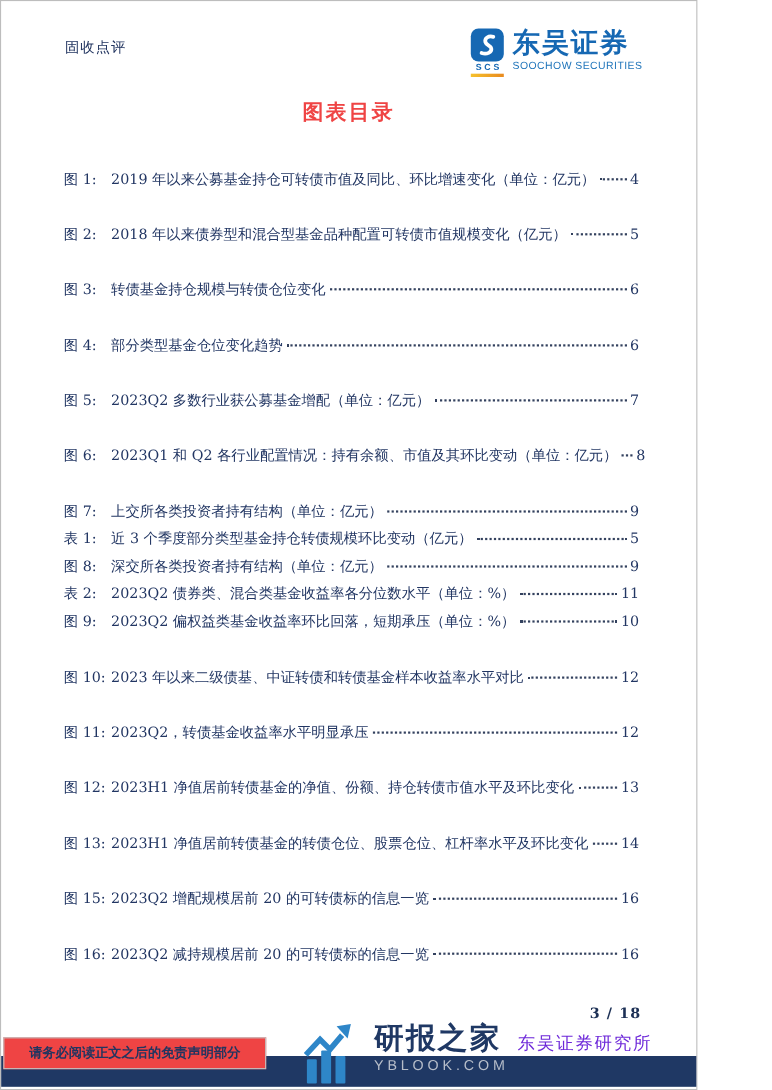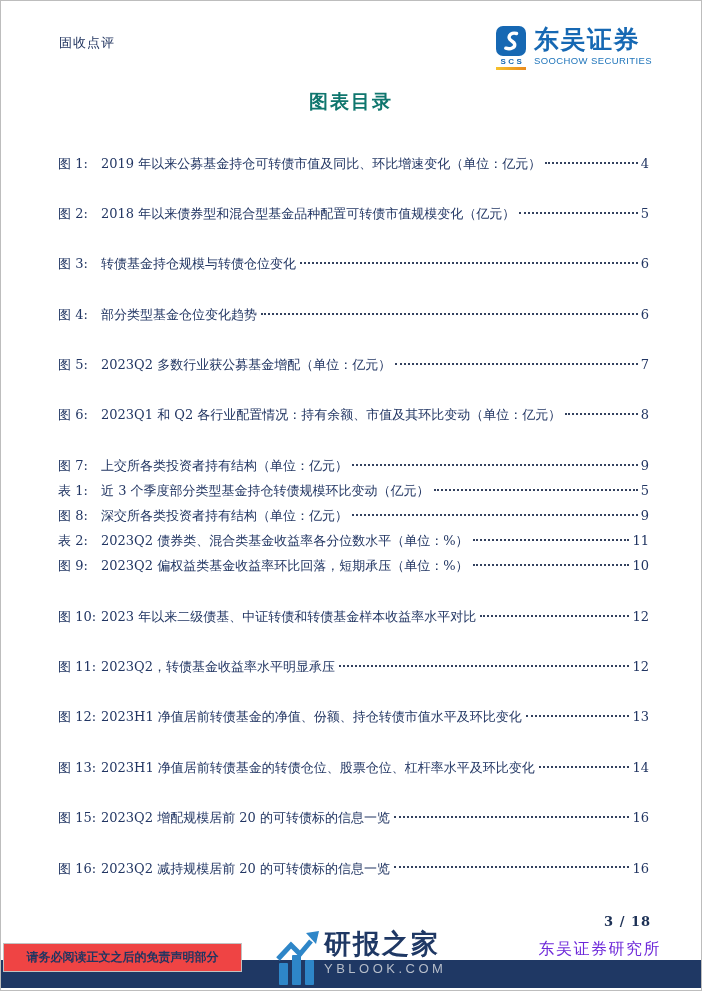--- a/index.html
+++ b/index.html
@@ -1,18 +1,18 @@
 <!DOCTYPE html>
 <html><head>
 <meta charset="utf-8">
 <style>
   * { margin:0; padding:0; box-sizing:border-box; }
   body { background:#ffffff; font-family:"DejaVu Serif","Liberation Serif",serif; }
   .page {
-    position:relative; width:702px; height:991px;
+    position:relative; width:634px; height:991px;
     background:#ffffff; border:1px solid #bdbdbd; overflow:hidden;
   }
 
   
   .doc-type {
     position:absolute; top:33px; left:58px;
     font-size:13px; color:#223560; letter-spacing:1px;
   }
   .logo { position:absolute; top:25px; right:49px; display:flex; gap:7px; align-items:flex-start; }
   .logo-icon-col { width:31px; display:flex; flex-direction:column; align-items:center; }
@@ -30,21 +30,21 @@
     font-size:25px; line-height:1.05; color:#1668b3; letter-spacing:1.5px; white-space:nowrap;
   }
   .brand-en {
     font-family:"Liberation Sans",sans-serif;
     font-size:9.5px; color:#1e74ba; letter-spacing:0.4px; margin-top:3px; white-space:nowrap;text-align:center;
   }
 
   
   .toc-heading {
     position:absolute; top:88px; left:0; width:100%; text-align:center;
-    font-size:19px; font-weight:bold; color:#0f766e; letter-spacing:2px;
+    font-size:19px; font-weight:bold; color:#ef4444; letter-spacing:2px;
   }
   .toc-block { position:absolute; left:57px; right:52px; }
   .toc-figures { top:122px; }
   .toc-tables  { top:449px; }
   .toc-row {
     display:flex; align-items:center; height:18.35px;
     font-size:13px; color:#223663; line-height:1.15; cursor:pointer;margin-top:32px;
   }
   .toc-label { flex:none; width:43px; white-space:nowrap; }
   .toc-title { flex:none; white-space:nowrap; }
@@ -60,21 +60,21 @@
     position:absolute; top:938px; right:40px;
     font-size:16px; color:#6d28d9; letter-spacing:1.5px;
   }
   .bottom-bar { position:absolute; top:959px; left:0; width:700px; height:28px; background:#1f3864; z-index:1; }
   .disclaimer-box {
     position:absolute; top:942px; left:2px; width:239px; height:29px;
     background:#ef4444; border:1px solid #c2c2c2; z-index:3;
     display:flex; align-items:center; justify-content:center;
     font-size:12px; font-weight:bold; color:#223560; white-space:nowrap;
   }
-  .watermark { position:absolute; top:928px; left:275px; z-index:4; display:flex; gap:4px; align-items:flex-start; }
+  .watermark { position:absolute; top:928px; left:275px; z-index:4; display:flex; gap:20px; align-items:flex-start; }
   .wm-text-col { display:flex; flex-direction:column; }
   .wm-name {
     font-family:"Liberation Sans",sans-serif; font-weight:bold;
     font-size:27px; line-height:1.15; color:#1f3864; letter-spacing:2px; white-space:nowrap;
   }
   .wm-site {
     font-family:"Liberation Sans",sans-serif; font-weight:normal;
     font-size:13px; color:#b6bdc9; letter-spacing:3.5px; margin-top:1px; white-space:nowrap;
   }
 </style>

